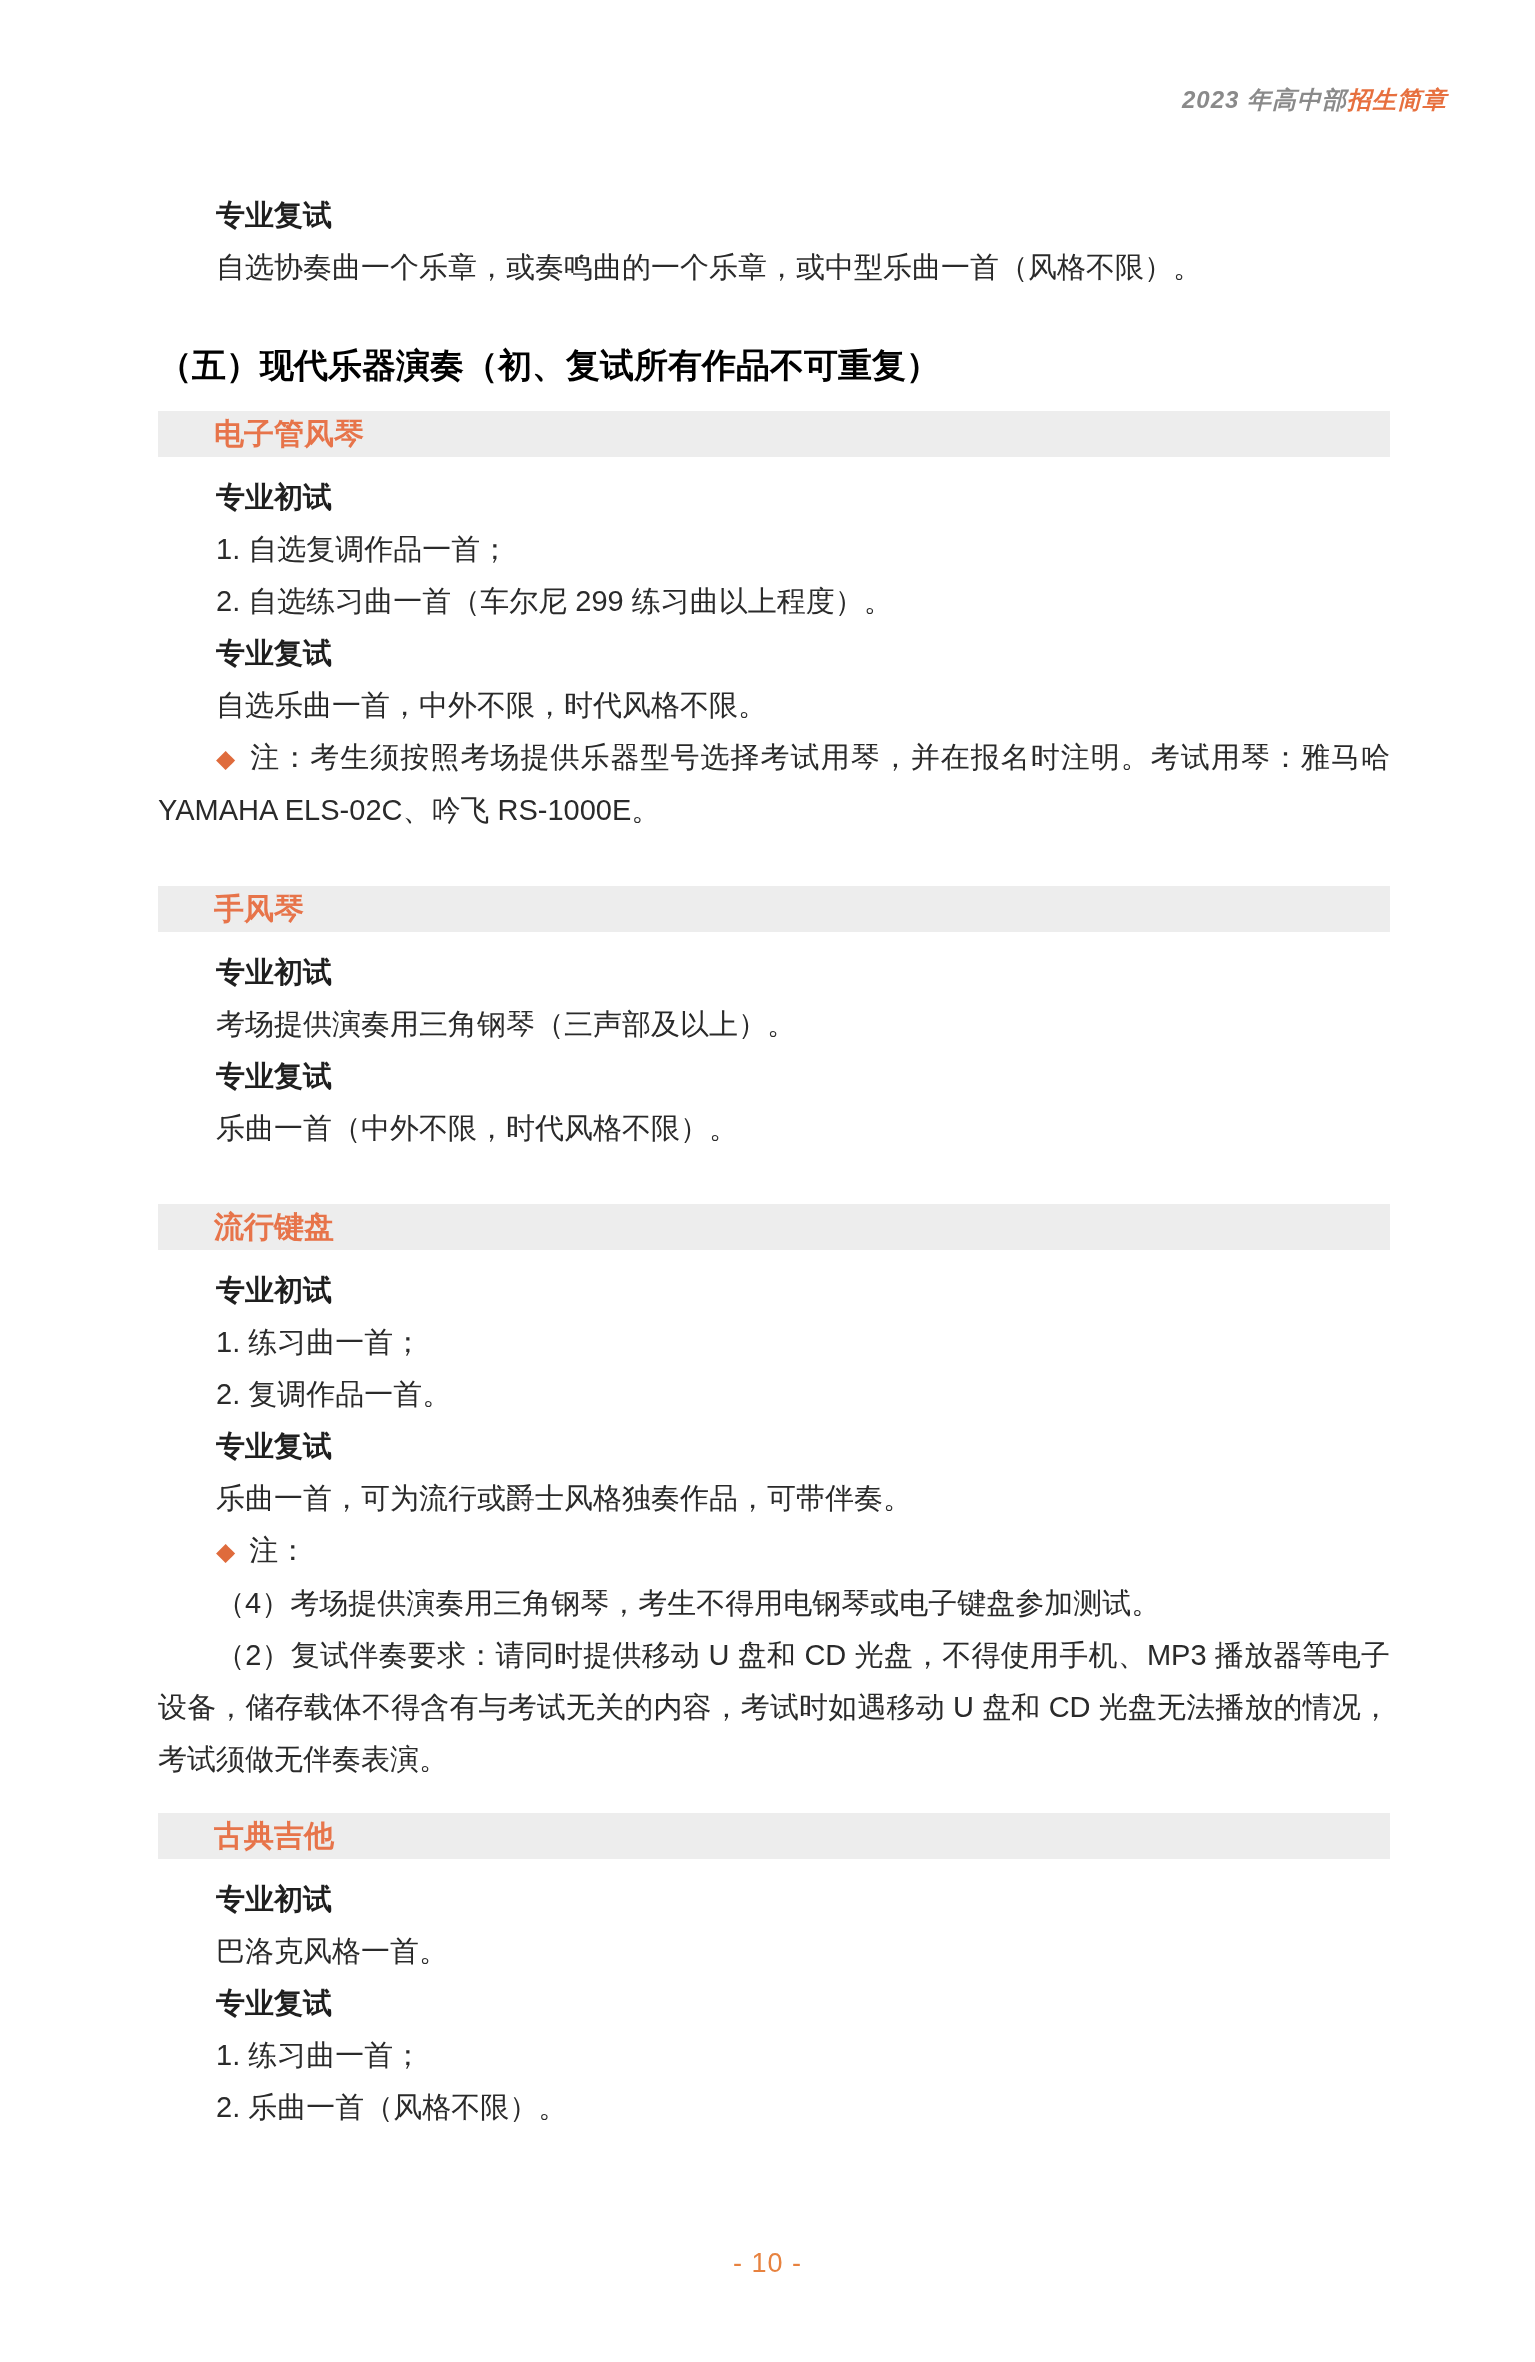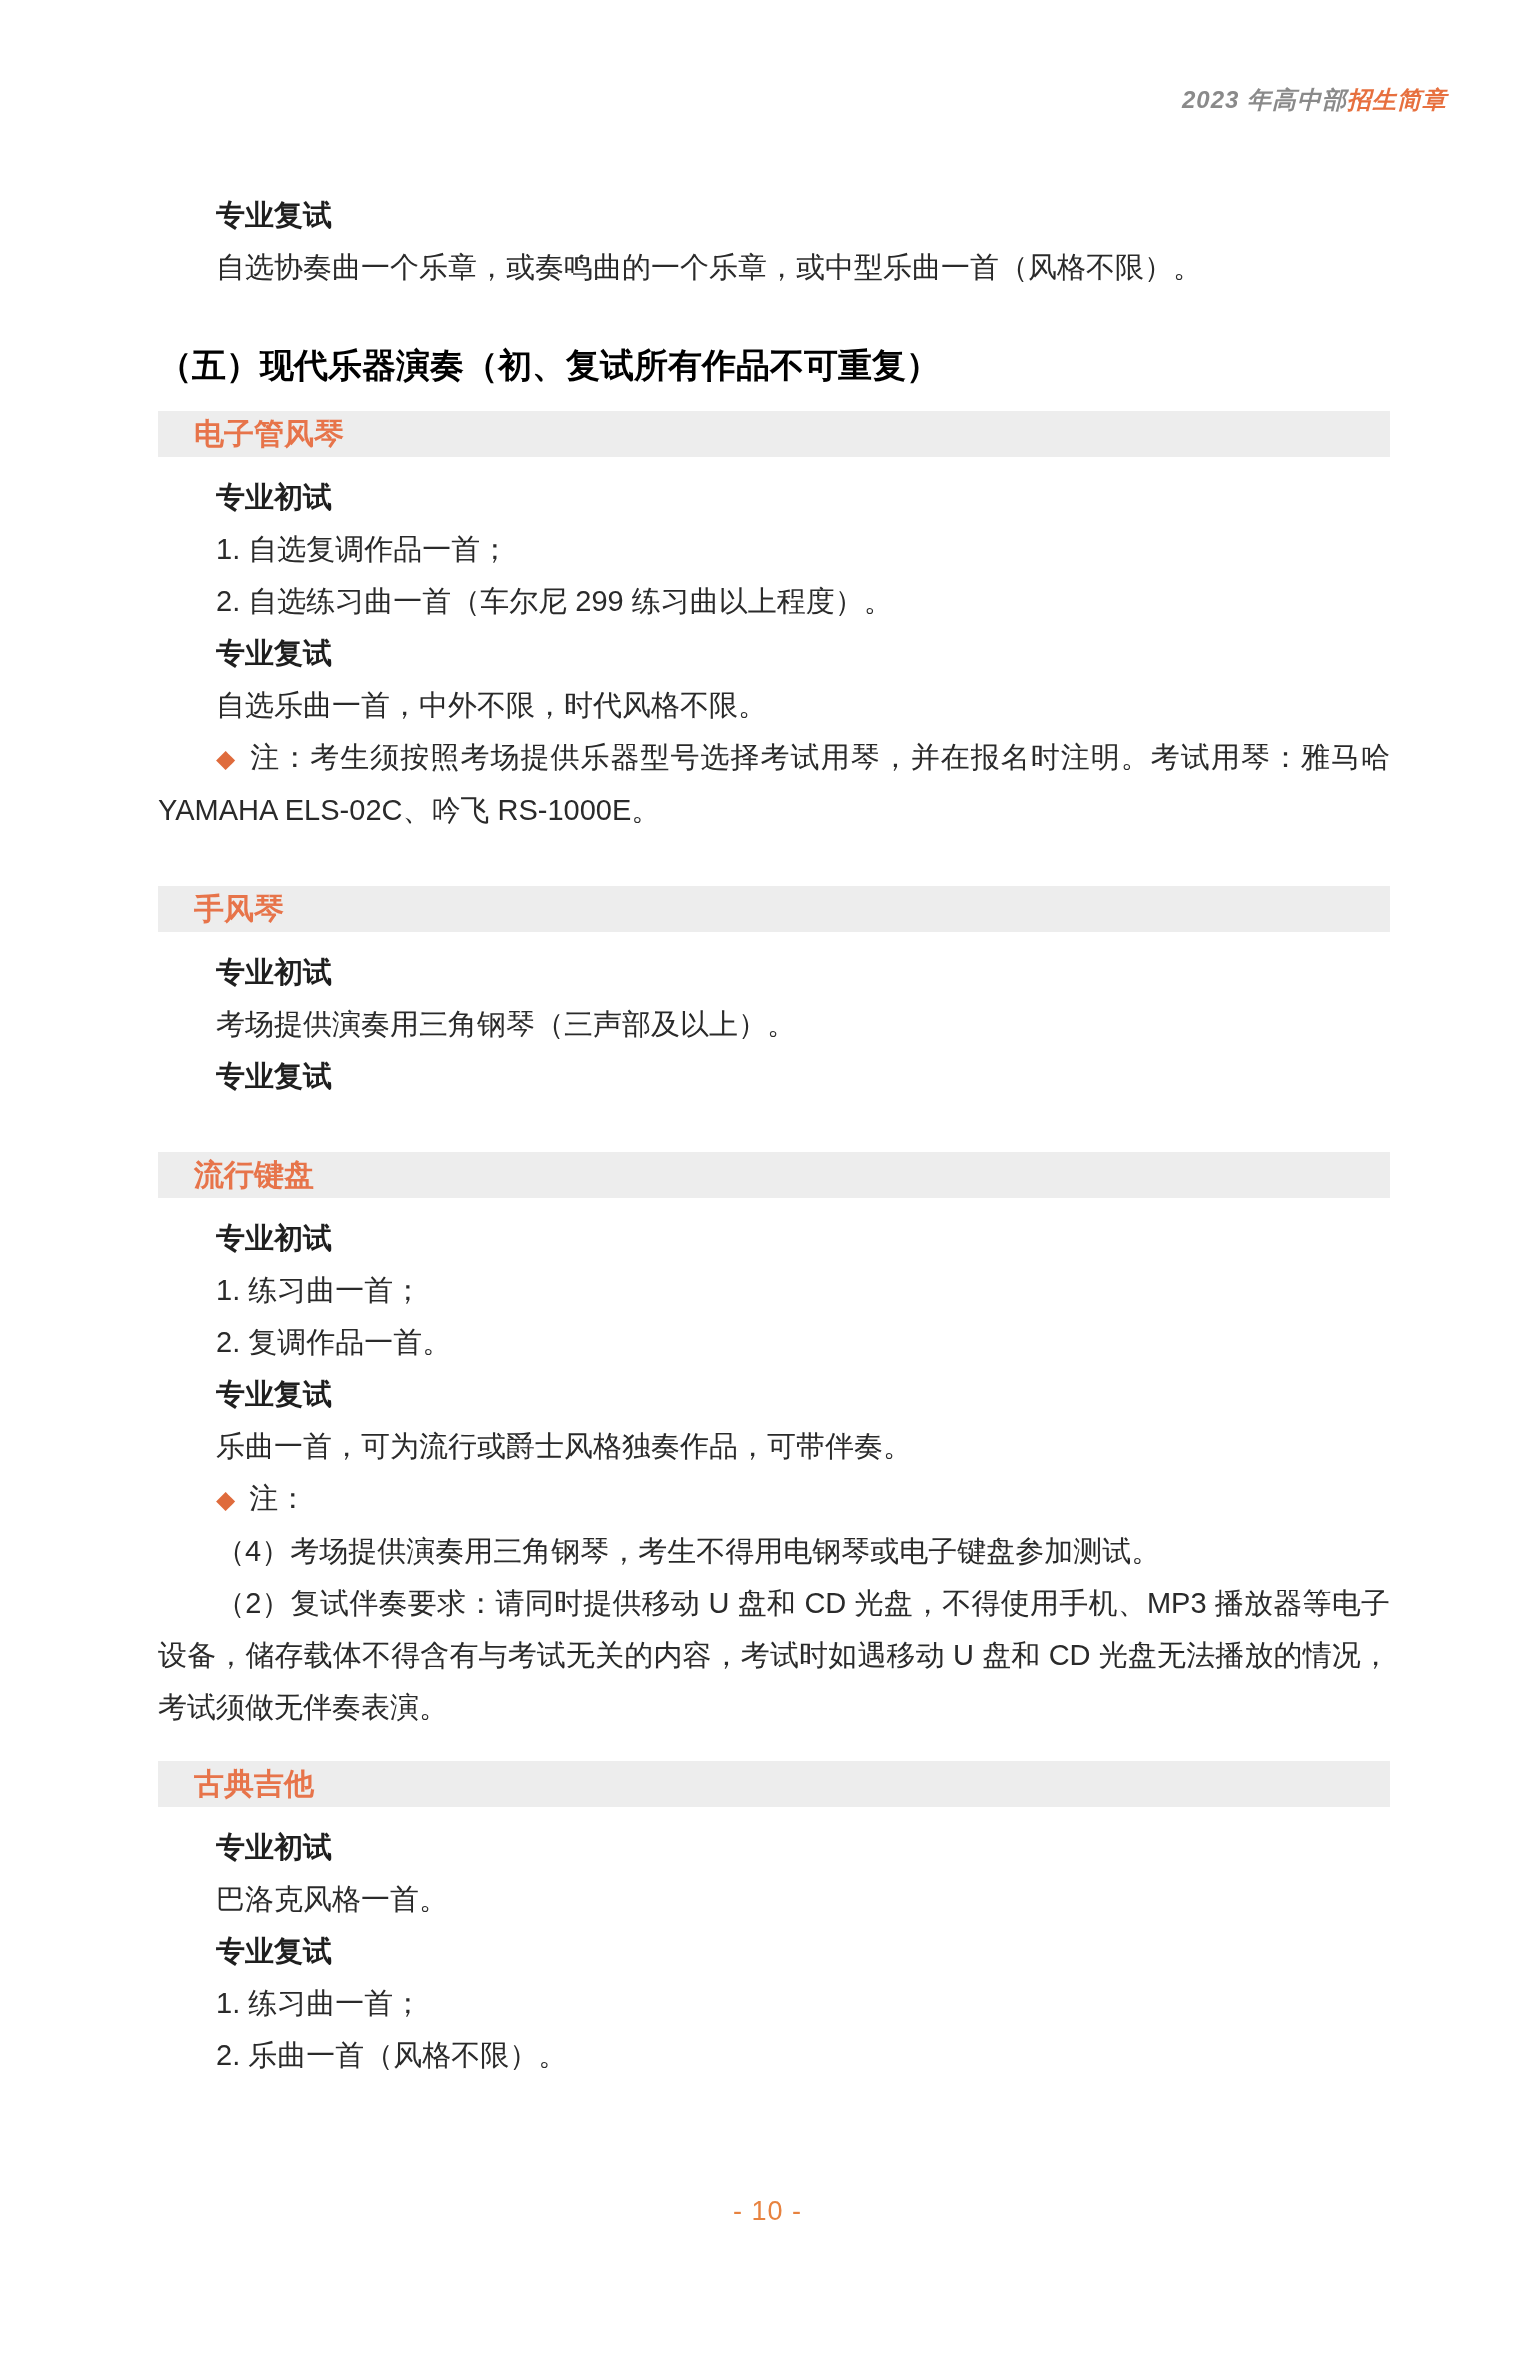--- a/index.html
+++ b/index.html
@@ -52,21 +52,21 @@
     line-height:56px;
     font-weight:bold;
     color:#000000;
     text-indent:0;
   }
   .banner{
     margin-top:50px;
     height:46px;
     line-height:46px;
     background:#ededed;
-    padding-left:36px;
+    padding-left:56px;
     font-size:30px;
     font-weight:bold;
     color:#e7744a;
   }
   .banner.mt-small{margin-top:18px;}
   .diamond{
     color:#df6b3c;
     font-size:25px;
     margin-right:14px;
   }
@@ -105,20 +105,21 @@
     <h3 class="sub-heading">专业复试</h3>
     <p class="body">自选乐曲一首，中外不限，时代风格不限。</p>
     <p class="body"><span class="diamond">◆</span><span>注：考生须按照考场提供乐器型号选择考试用琴，并在报名时注明。考试用琴：雅马哈 YAMAHA ELS-02C、吟飞 RS-1000E。</span></p>
 
     <div class="banner">
       <span>手风琴</span>
     </div>
     <h3 class="sub-heading after-banner">专业初试</h3>
     <p class="body">考场提供演奏用三角钢琴（三声部及以上）。</p>
     <h3 class="sub-heading">专业复试</h3>
+    <p class="body">乐曲一首（中外不限，时代风格不限）。</p>
 
     <div class="banner">
       <span>流行键盘</span>
     </div>
     <h3 class="sub-heading after-banner">专业初试</h3>
     <p class="body">1. 练习曲一首；</p>
     <p class="body">2. 复调作品一首。</p>
     <h3 class="sub-heading">专业复试</h3>
     <p class="body">乐曲一首，可为流行或爵士风格独奏作品，可带伴奏。</p>
     <p class="body"><span class="diamond">◆</span><span>注：</span></p>

